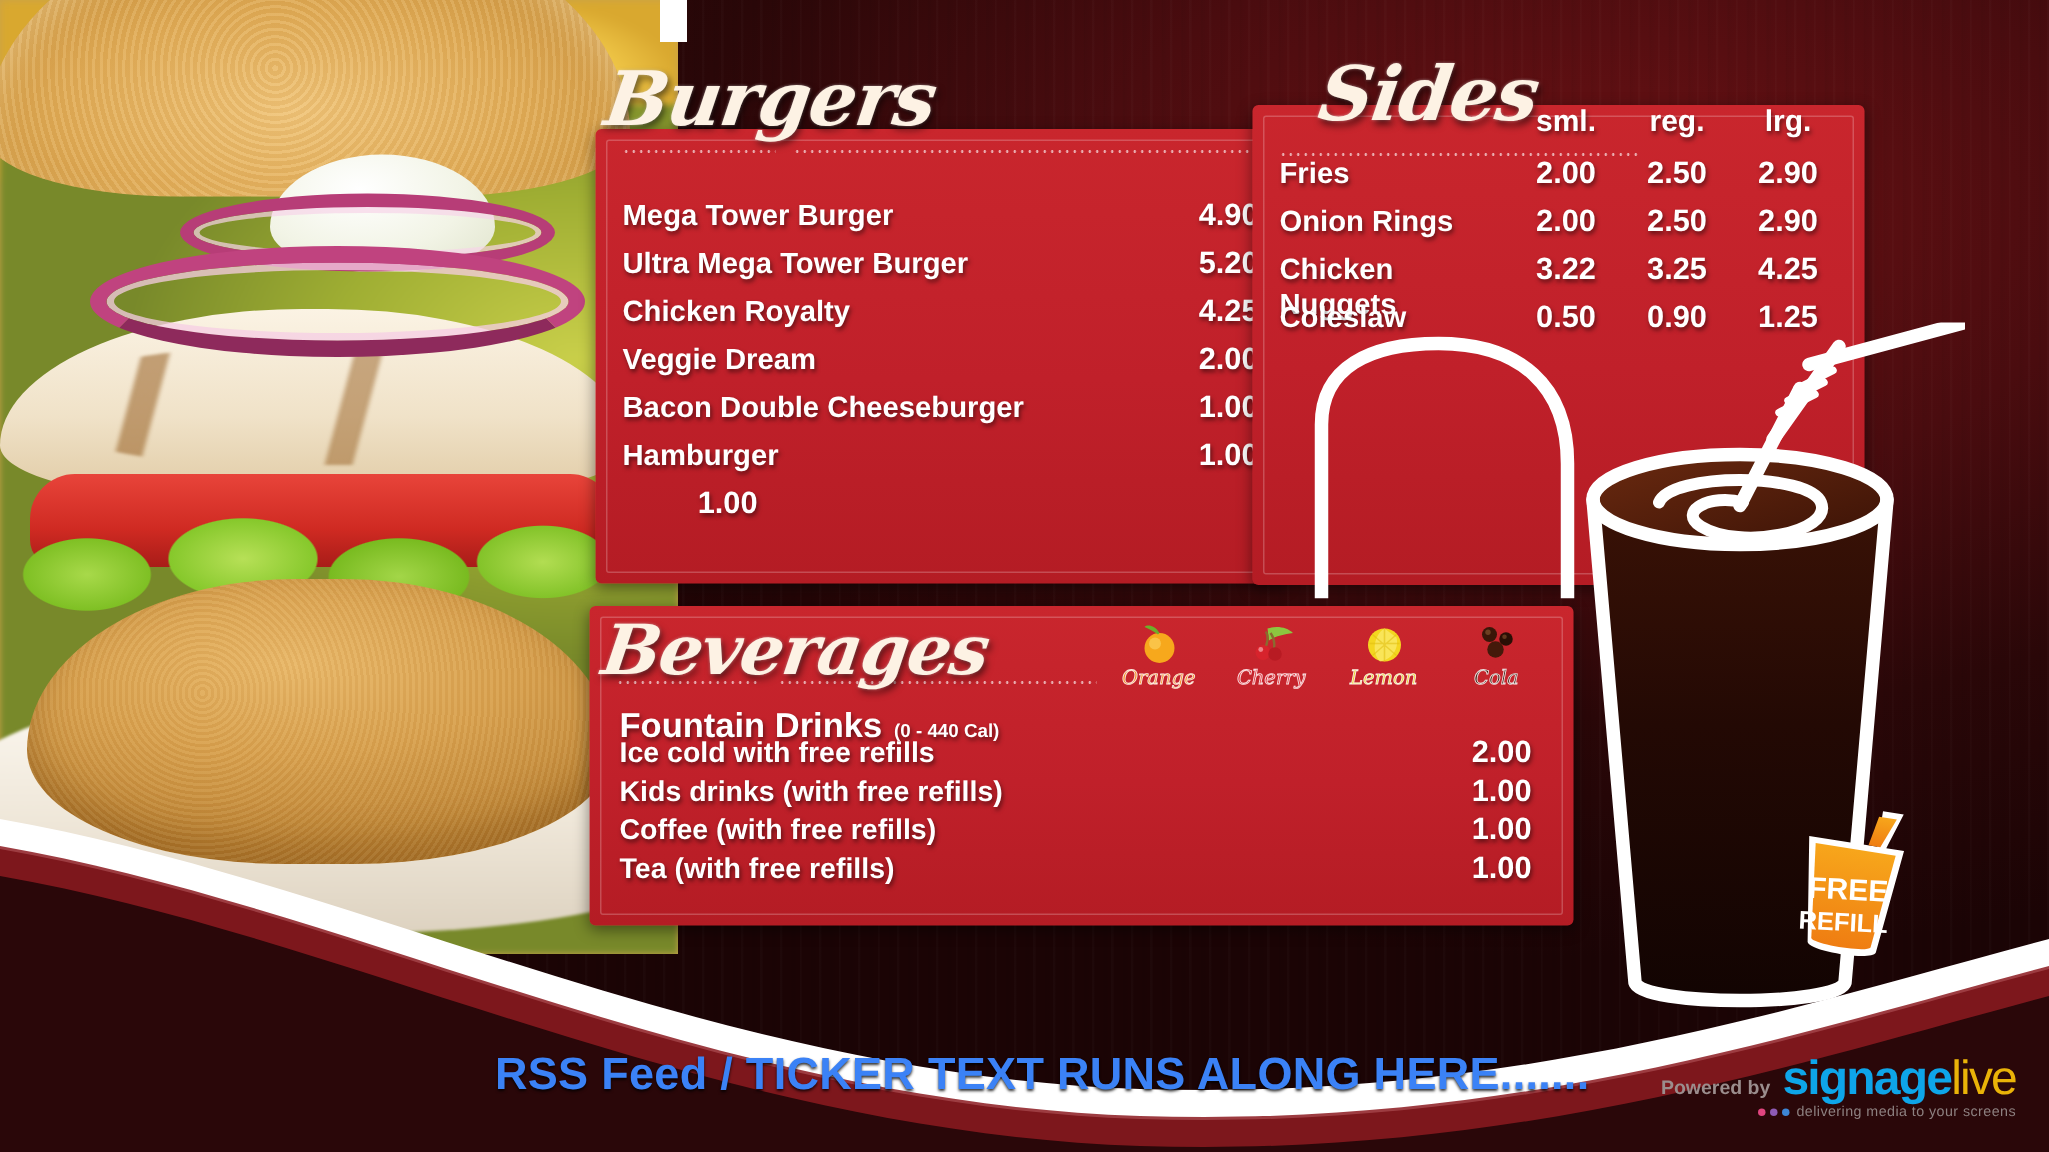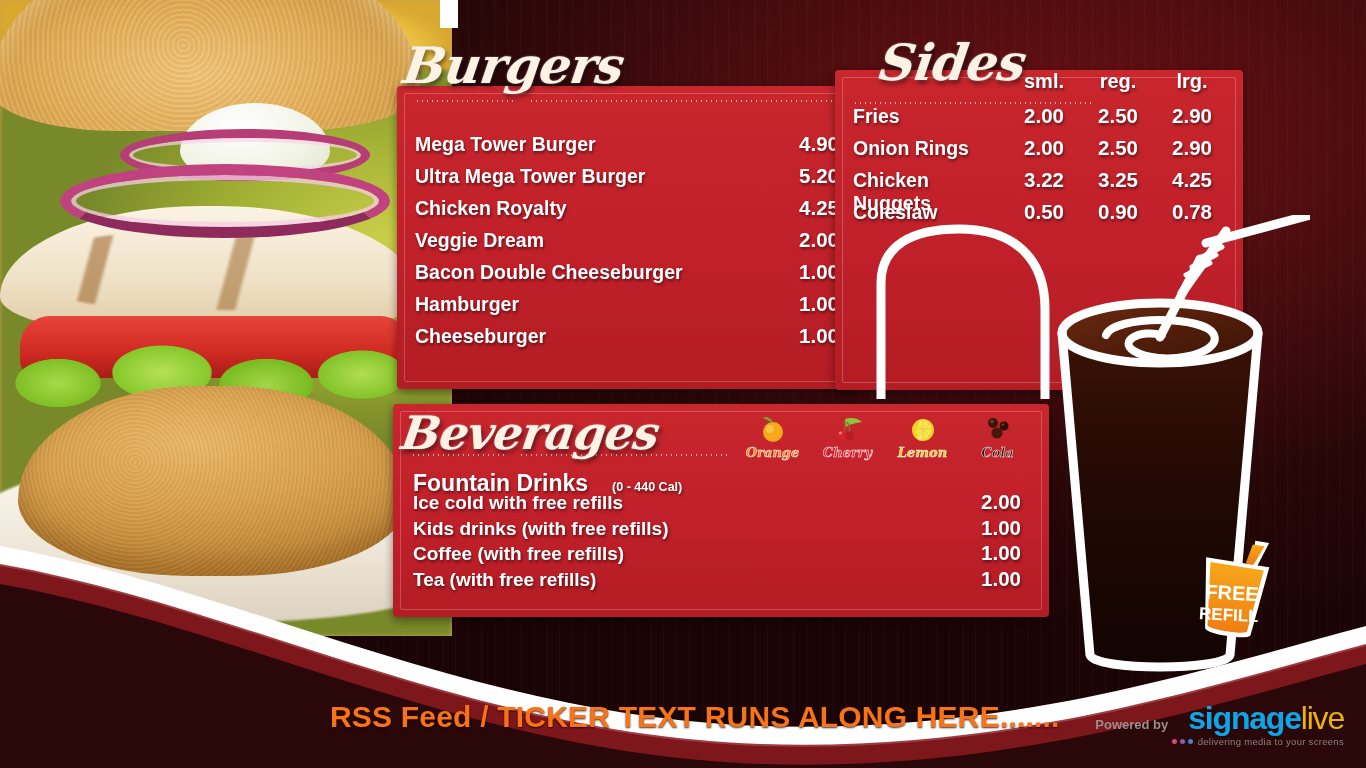--- a/index.html
+++ b/index.html
@@ -200,30 +200,30 @@
   #sides-panel .row .c { width:74px; text-align:center; font-size:20.5px; }
 
   #bev-panel .rows { top:62px; left:20px; right:28px; }
   #bev-panel .row { font-size:19px; height:25.5px; }
   #bev-panel .row .pr { width:100px; font-size:20.5px; }
 
   .bev-sub {
     position:absolute; left:20px; top:66px;
     color:#fff; font-weight:bold; font-size:23px;
     text-shadow:1px 2px 3px rgba(0,0,0,.5);
-    display:flex; align-items:baseline; gap:24px;
+    display:flex; align-items:baseline; gap:8px;
   }
   .bev-sub .cal { font-size:12.5px; font-weight:bold; }
 
   
   .flavours { position:absolute; left:735px; top:414px; width:300px; height:52px; z-index:6; display:flex; }
   .flav { width:75px; text-align:center; position:relative; }
   .flav .glyph { height:30px; display:flex; align-items:center; justify-content:center; }
   .flav .lbl {
-    font-family:"DejaVu Serif", serif; font-style:italic; font-weight:bold;
+    font-family:"DejaVu Serif", serif; font-style:italic; font-weight:normal;
     font-size:13px; margin-top:1px;
     -webkit-text-stroke:.6px rgba(255,255,255,.85);
   }
   .lbl-orange { color:#f58a1f; }
   .lbl-cherry { color:#e02a33; }
   .lbl-lemon  { color:#ecd02a; }
   .lbl-cola   { color:#3a1608; -webkit-text-stroke:.6px rgba(255,255,255,.7); }
   .onion-arc {
     position:absolute; left:873px; top:223px; width:180px; height:176px; z-index:5; pointer-events:none;
   }
@@ -237,27 +237,27 @@
     transform:rotate(9deg);
   }
 
   
   .ticker {
     position:absolute; left:0; bottom:0; width:1366px; height:78px;
     z-index:9;
   }
   .ticker-text {
     position:absolute; left:330px; top:10px;
-    color:#f97316; font-weight:bold; font-size:30px;
+    color:#3b82f6; font-weight:bold; font-size:30px;
     letter-spacing:.2px;
     text-shadow:0 1px 2px rgba(0,0,0,.8);
     white-space:nowrap;
   }
   .brand { position:absolute; right:22px; top:12px; text-align:right; z-index:10; }
-  .brand-top { display:flex; align-items:baseline; justify-content:flex-end; gap:20px; }
+  .brand-top { display:flex; align-items:baseline; justify-content:flex-end; gap:8px; }
   .brand-pb { color:#9b8d8d; font-size:13px; font-weight:bold; }
   .brand-word { font-size:32px; line-height:1; letter-spacing:-1.2px; }
   .brand-word .a { color:#0ea5e9; font-weight:bold; }
   .brand-word .b { color:#eab308; }
   .brand-sub { display:flex; align-items:center; justify-content:flex-end; gap:5px; margin-top:2px; }
   .brand-dots { display:flex; gap:3px; }
   .brand-dots i { width:5px; height:5px; border-radius:50%; display:block; }
   .brand-tag { color:#8d8080; font-size:9.5px; letter-spacing:.3px; }
 </style>
 </head>
@@ -313,21 +313,20 @@
         </div>
         <div class="row">
           <span class="nm">Bacon Double Cheeseburger</span>
           <span class="pr">1.00</span>
         </div>
         <div class="row">
           <span class="nm">Hamburger</span>
           <span class="pr">1.00</span>
         </div>
         <div class="row">
-          <span class="nm">Cheeseburger</span>
           <span class="pr">1.00</span>
         </div>
       </div>
   </div>
 
   <div class="section-title" id="sides-title">Sides</div>
   <div class="panel" id="sides-panel">
     <div class="panel-inner"></div>
     <div class="dots" style="left:18px; top:32px; width:240px;"></div>
     <div class="rows" id="sides-rows">
@@ -352,21 +351,21 @@
         <div class="row">
           <span class="nm">Chicken Nuggets</span>
           <span class="c">3.22</span>
           <span class="c">3.25</span>
           <span class="c">4.25</span>
         </div>
         <div class="row">
           <span class="nm">Coleslaw</span>
           <span class="c">0.50</span>
           <span class="c">0.90</span>
-          <span class="c">0.78</span>
+          <span class="c">1.25</span>
         </div>
       </div>
 
   </div>
   <svg class="onion-arc" viewBox="0 0 180 176">
     <path d="M8,176 L8,60 C8,22 40,6 86,6 C140,6 172,34 172,86 L172,176" fill="none" stroke="#ffffff" stroke-width="9"></path>
   </svg>
 
   <svg class="cup" viewBox="0 0 300 460">
     <defs>

